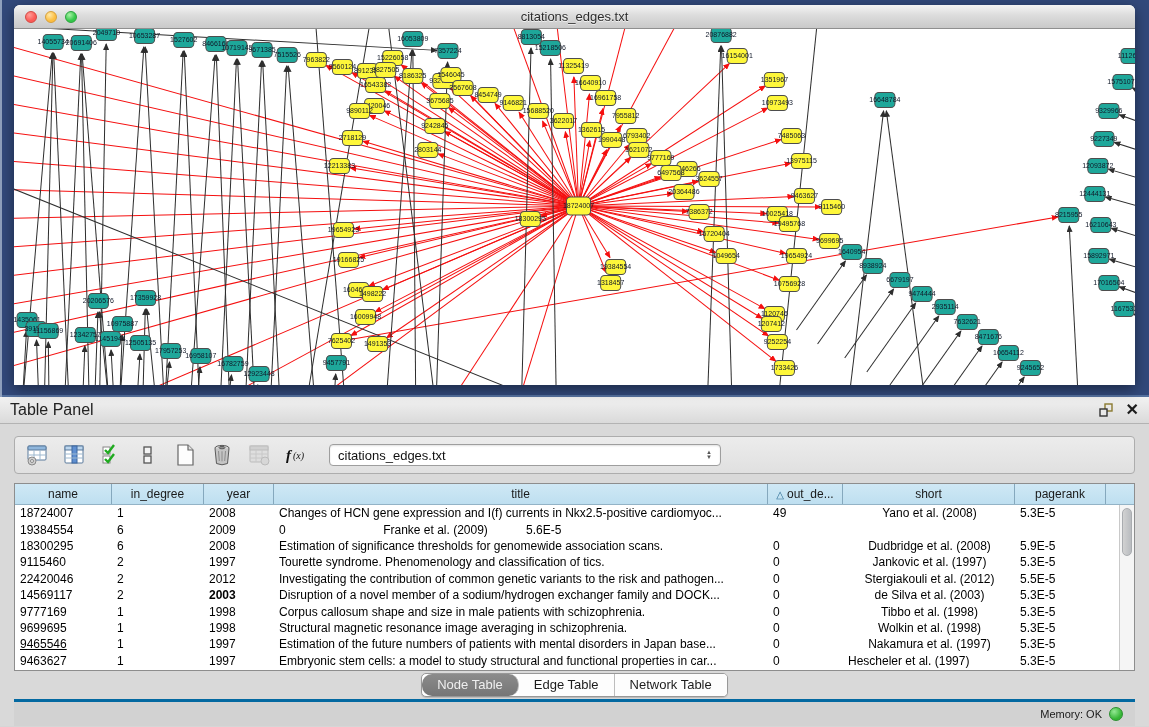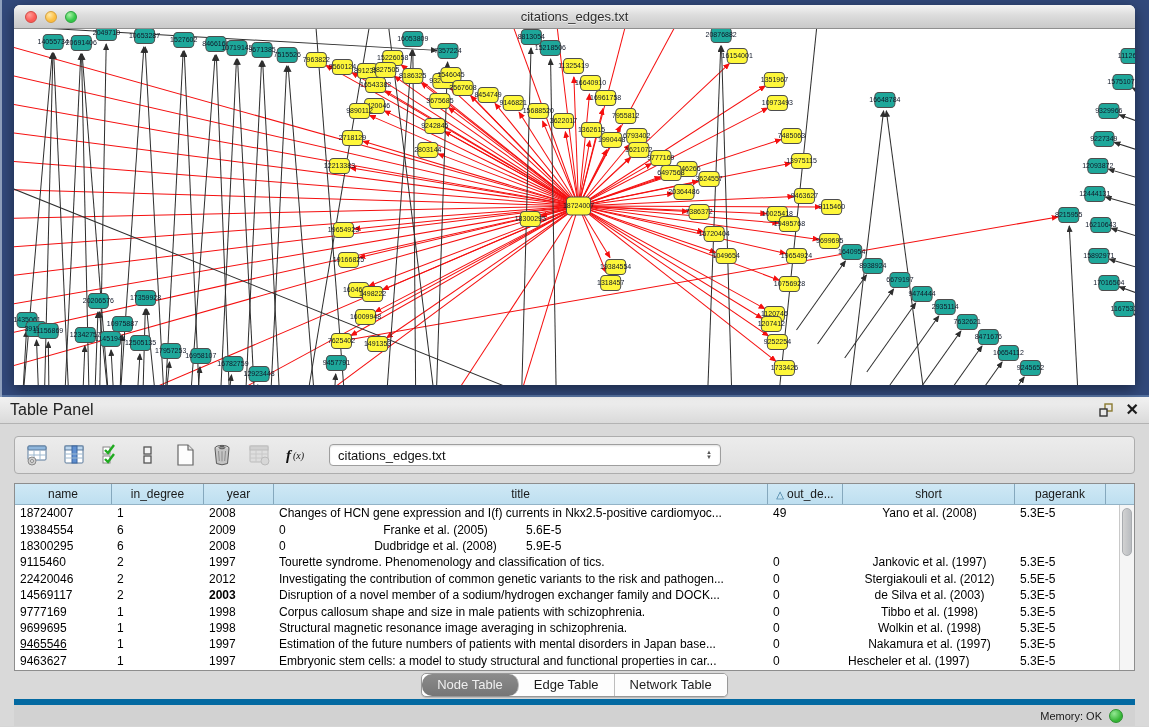--- a/index.html
+++ b/index.html
@@ -65,21 +65,21 @@
     background:linear-gradient(90deg,#d2d2d2,#b9bcc0); border:1px solid #a9acb0; }
 
   .tabsrow { height:28px; flex:none; display:flex; align-items:center; justify-content:center; }
   .segment { display:flex; border:1px solid #989898; border-radius:5px; overflow:hidden;
     background:#fff; box-shadow:0 1px 1px rgba(0,0,0,.15); }
   .seg { font-size:13px; padding:3px 15px 4px 15px; color:#1c1c1c; background:#fdfdfd;
     border-right:1px solid #bdbdbd; }
   .seg:last-child { border-right:none; }
   .seg.selected { background:linear-gradient(180deg,#8b8b8b,#767676); color:#efefef;border-radius:10px; }
 
-  .statusbar { height:27px; flex:none; background:#d2d2d2; border-top:6px solid #0369a1;
+  .statusbar { height:27px; flex:none; background:#d2d2d2; border-top:3px solid #0369a1;
     display:flex; align-items:center; justify-content:flex-end; padding:0 12px; gap:7px; }
   .mem { font-size:11px; color:#1a1a1a; }
   .memdot { width:14px; height:14px; border-radius:50%;
     background:radial-gradient(circle at 35% 30%,#93e893,#35b535 65%); border:1px solid #2a8f2e; }
 </style>
 </head>
 <body>
 
 <div class="app">
 
@@ -616,27 +616,28 @@
             <div class="td" style="width: 494px;">Changes of HCN gene expression and I(f) currents in Nkx2.5-positive cardiomyoc...</div>
             <div class="td" style="width: 75px;">49</div>
             <div class="td center" style="width: 172px; text-align: center;">Yano et al. (2008)</div>
             <div class="td" style="width: 91px;">5.3E-5</div>
           </div>
           <div class="trow">
             <div class="td" style="width: 97px;">19384554</div>
             <div class="td" style="width: 92px;">6</div>
             <div class="td" style="width: 70px;">2009</div>
             <div class="td" style="width: 75px;">0</div>
-            <div class="td center" style="width: 172px; text-align: center;">Franke et al. (2005)</div>
+            <div class="td center" style="width: 172px; text-align: center;">Franke et al. (2009)</div>
             <div class="td" style="width: 91px;">5.6E-5</div>
           </div>
           <div class="trow">
             <div class="td" style="width: 97px;">18300295</div>
             <div class="td" style="width: 92px;">6</div>
             <div class="td" style="width: 70px;">2008</div>
+            <div class="td" style="width: 494px;">Estimation of significance thresholds for genomewide association scans.</div>
             <div class="td" style="width: 75px;">0</div>
             <div class="td center" style="width: 172px; text-align: center;">Dudbridge et al. (2008)</div>
             <div class="td" style="width: 91px;">5.9E-5</div>
           </div>
           <div class="trow">
             <div class="td" style="width: 97px;">9115460</div>
             <div class="td" style="width: 92px;">2</div>
             <div class="td" style="width: 70px;">1997</div>
             <div class="td" style="width: 494px;">Tourette syndrome. Phenomenology and classification of tics.</div>
             <div class="td" style="width: 75px;">0</div>

